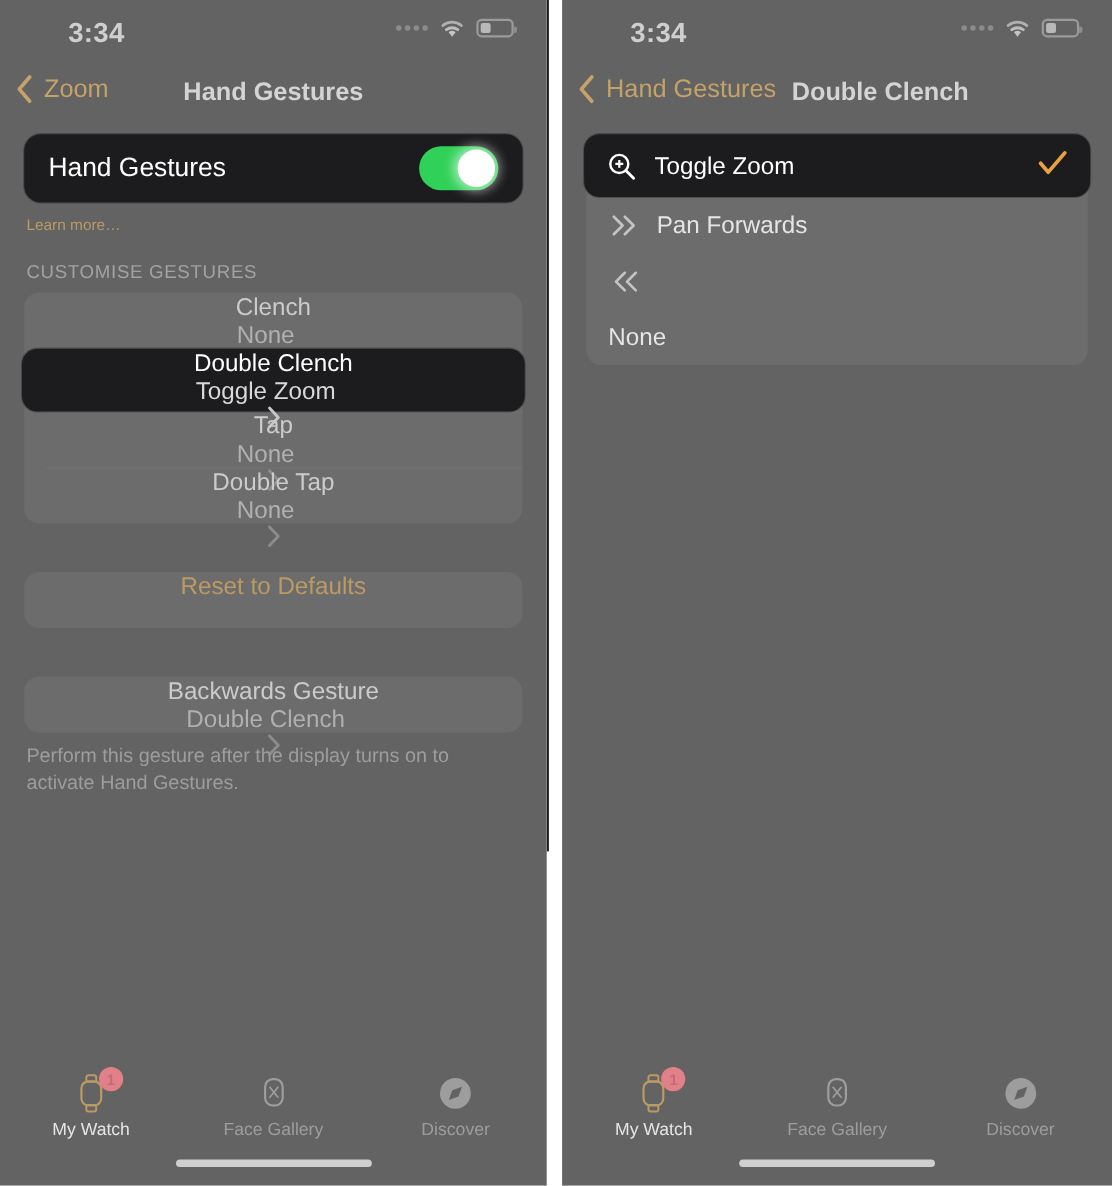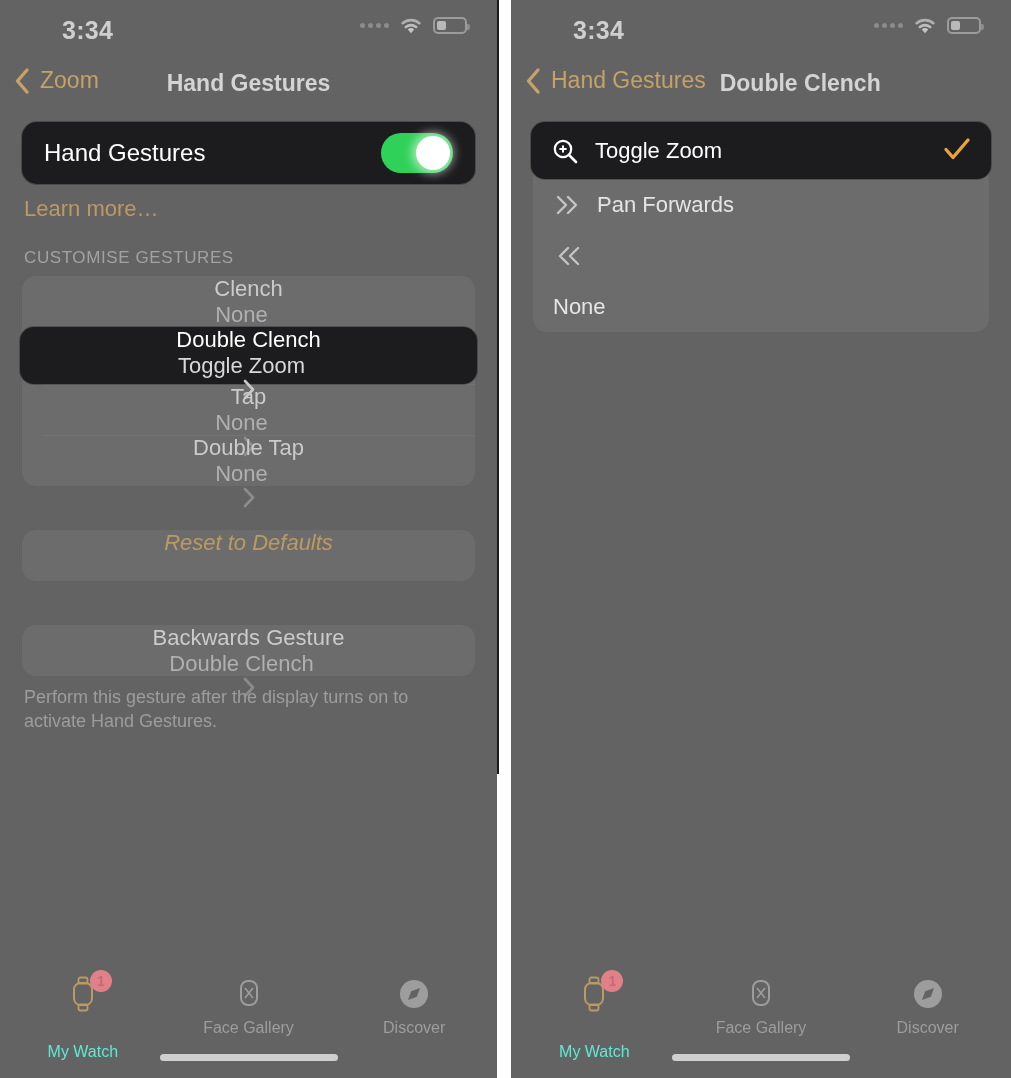--- a/index.html
+++ b/index.html
@@ -212,42 +212,41 @@
     position: absolute;
     top: 3px; right: 3px;
     width: 34px; height: 34px;
     border-radius: 50%;
     background: #ffffff;
     box-shadow: 0 0 10px 4px rgba(255,255,255,0.55);
   }
 
   .link-note {
     margin: 12px 24px 0 24px;
-    font-size: 22px;
+    font-size: 14px;
     color: #bc9a63;
     cursor: pointer;
   }
   .section-header {
     margin: 26px 24px 8px 24px;
     font-size: 17px;
     letter-spacing: 0.6px;
     color: #a2a2a2;
     text-transform: uppercase;
   }
   .footnote {
     margin: 10px 24px 0 24px;
     font-size: 18px;
     line-height: 1.32;
     color: #9d9d9d;
   }
   .action-row-label {
     font-size: 22px;
     color: #bb9a63;
     flex: 1;
-    font-style: italic;
   }
   .spacer-44 { height: 44px; }
   .spacer-14 { height: 14px; }
 
   
   .opt-row {
     height: 51px;
     display: flex;
     align-items: center;
     padding: 0 20px;
@@ -287,21 +286,21 @@
   }
   .tab-icon {
     position: relative;
     width: 40px; height: 40px;
     display: flex; align-items: center; justify-content: center;
   }
   .tab-label {
     font-size: 16px;
     color: #9d9d9d;
   }
-  .tab.active .tab-label { color: #5eead4; margin-top: 24px; }
+  .tab.active .tab-label { color: #e5e5e5; }
   .badge {
     position: absolute;
     top: -4px; right: -9px;
     min-width: 22px; height: 22px;
     border-radius: 11px;
     background: #e2808a;
     color: #c46a75;
     font-size: 14px;
     display: flex;
     align-items: center;

